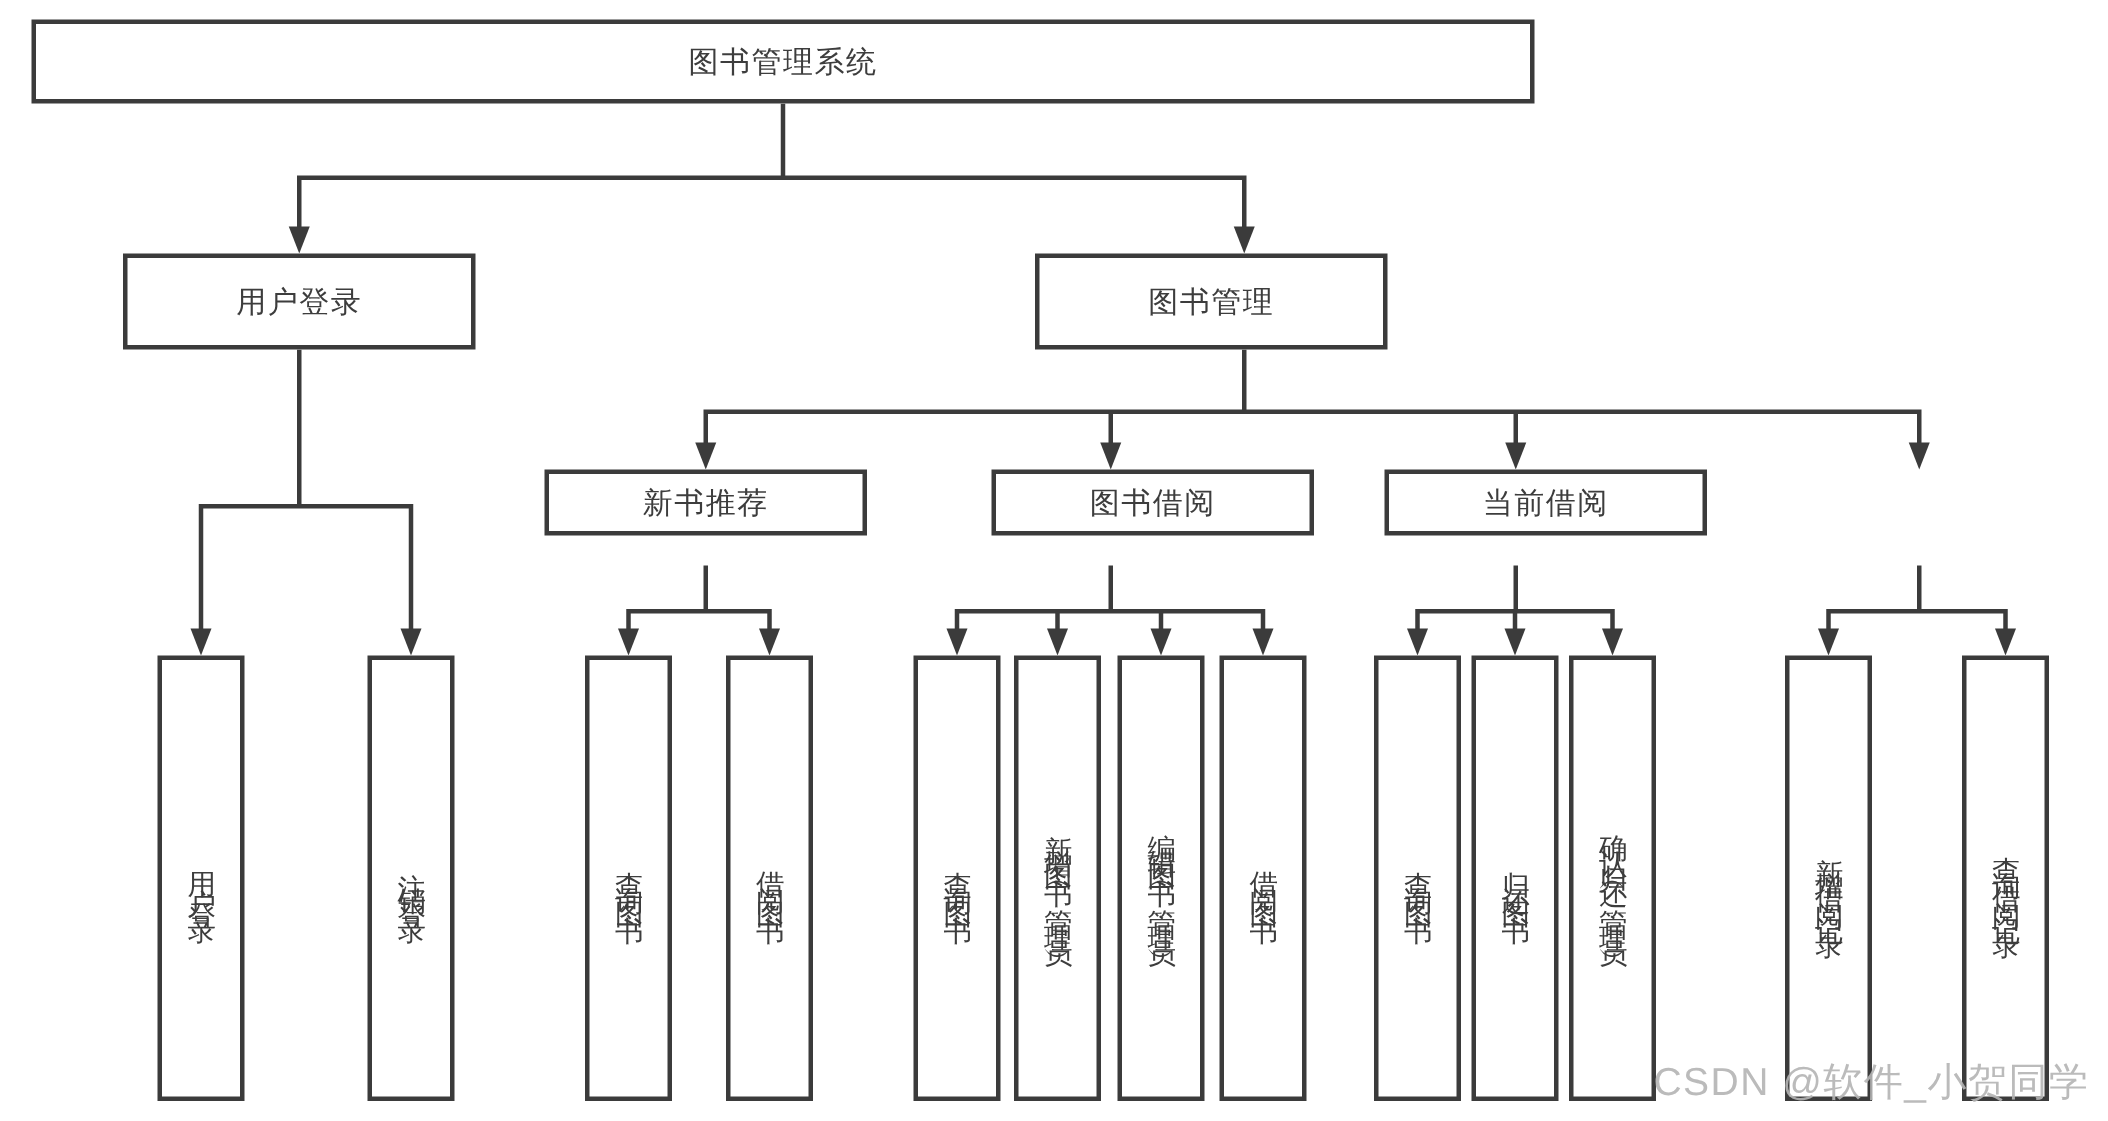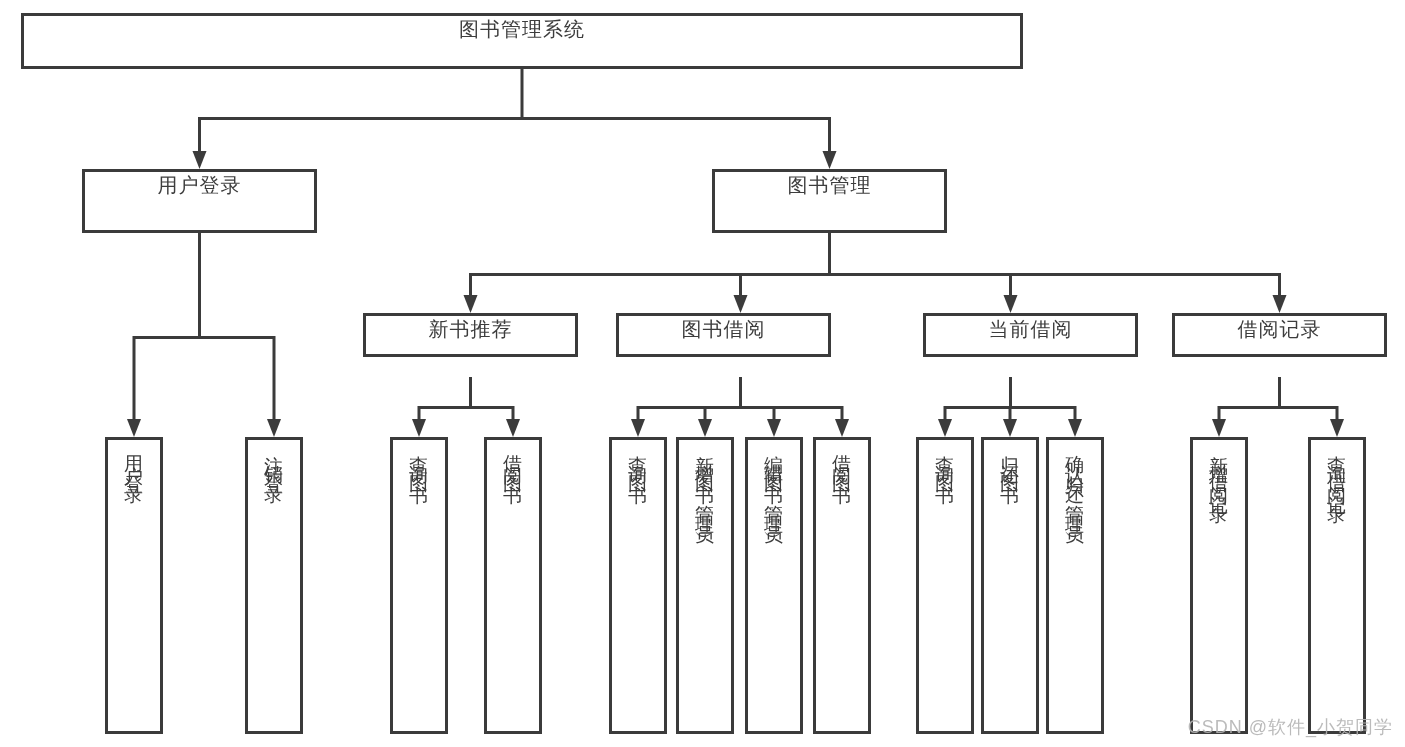--- a/index.html
+++ b/index.html
@@ -16,40 +16,40 @@
     position:relative;
     width:1405px;height:747px;
     background:var(--page_bg);
     overflow:hidden;
   }
   .stage > svg{position:absolute;left:0;top:0;}
   .box{
     position:absolute;
     background:var(--box_bg);
     border:3px solid var(--line);
-    display:flex;align-items:flex-start;justify-content:center;
+    display:flex;align-items:center;justify-content:center;
     text-align:center;
   }
   .hbox{font-size:20px;letter-spacing:1px;}
   .root{left:21px;top:13px;width:1002px;height:56px;}
   .lvl1{top:169px;width:235px;height:64px;}
   .lvl2{top:313px;width:215px;height:44px;}
   .leaf{top:437px;width:58px;height:297px;}
   .vtext{
     writing-mode:vertical-rl;
     text-orientation:mixed;
     font-size:19px;
     letter-spacing:10px;
     line-height:1;
     white-space:nowrap;
   }
   .watermark{
     position:absolute;
     right:12px;bottom:8px;
-    font-size:18px;
+    font-size:26px;
     letter-spacing:1px;
     color:var(--watermark);
     opacity:.9;
     z-index:5;
   }
 </style>
 </head>
 <body>
 
 <div class="stage">
@@ -109,35 +109,32 @@
     </g>
   </svg>
 
   <div class="box root hbox">
     <span>图书管理系统</span>
   </div>
 
   <div class="box lvl1 hbox" style="left:82px;">
     <span>用户登录</span>
   </div>
-  <div class="box lvl1 hbox" style="left:712px;">
+  <div class="box lvl1 hbox" style="left:690px;">
     <span>图书管理</span>
   </div>
 
   <div class="box lvl2 hbox" style="left:363px;">
     <span>新书推荐</span>
   </div>
-  <div class="box lvl2 hbox" style="left:616px;">
+  <div class="box lvl2 hbox" style="left:661px;">
     <span>图书借阅</span>
   </div>
   <div class="box lvl2 hbox" style="left:903px;margin-left:20px;">
     <span>当前借阅</span>
-  </div>
-  <div class="box lvl2 hbox" style="left:1172px;">
-    <span>借阅记录</span>
   </div>
 
   <div class="box leaf" style="left:105px;">
     <span class="vtext">用户登录</span>
   </div>
   <div class="box leaf" style="left:245px;">
     <span class="vtext">注销登录</span>
   </div>
 
   <div class="box leaf" style="left:390px;">

